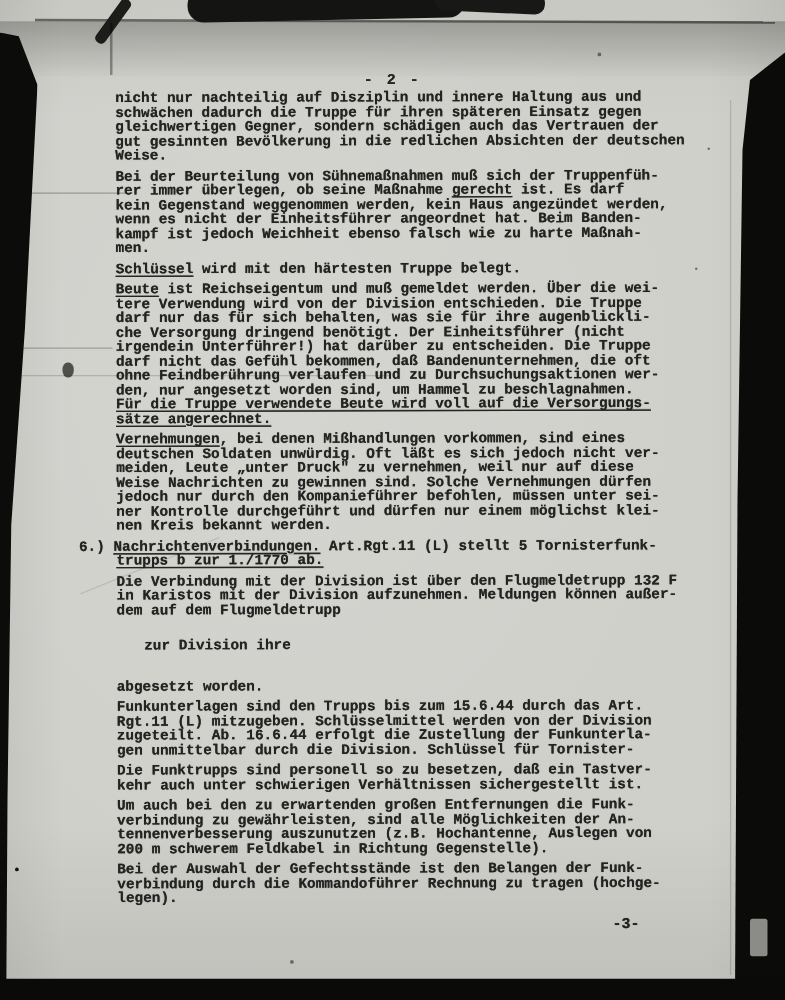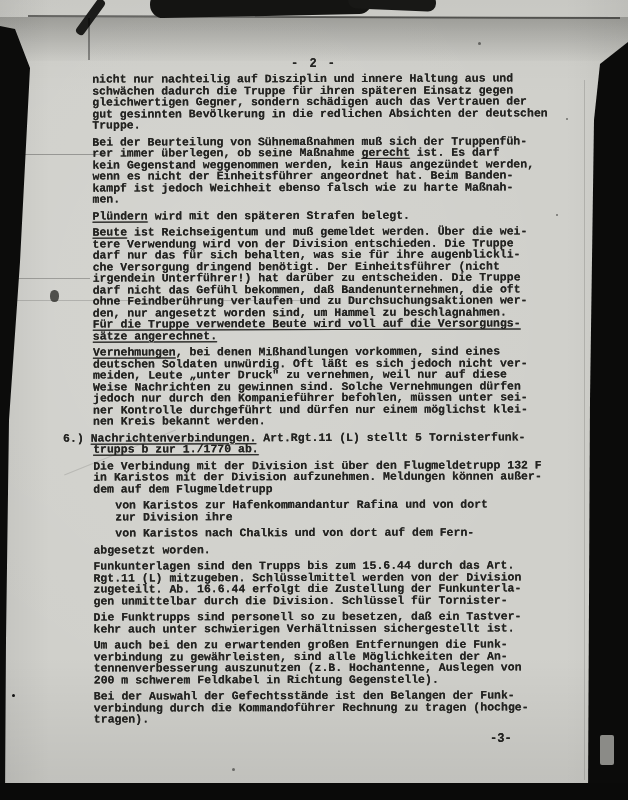--- a/index.html
+++ b/index.html
@@ -81,34 +81,34 @@
   <div class="ink-blot"></div>
   <div class="scratch"></div>
   <div class="speck s1"></div>
   <div class="speck s2"></div>
   <div class="speck s3"></div>
   <div class="speck s4"></div>
   <div class="speck s5"></div>
 
   <div class="page-number-top">- 2 -</div>
   <div id="text-col">
-      <div class="par body"><span>nicht nur nachteilig auf Disziplin und innere Haltung aus und</span><br><span>schwächen dadurch die Truppe für ihren späteren Einsatz gegen</span><br><span>gleichwertigen Gegner, sondern schädigen auch das Vertrauen der</span><br><span>gut gesinnten Bevölkerung in die redlichen Absichten der deutschen</span><br><span>Truppe.</span></div>
+      <div class="par body"><span>nicht nur nachteilig auf Disziplin und innere Haltung aus und</span><br><span>schwächen dadurch die Truppe für ihren späteren Einsatz gegen</span><br><span>gleichwertigen Gegner, sondern schädigen auch das Vertrauen der</span><br><span>gut gesinnten Bevölkerung in die redlichen Absichten der deutschen</span><br><span>Weise.</span></div>
       <div class="par body"><span>Bei der Beurteilung von Sühnemaßnahmen muß sich der Truppenfüh-</span><br><span>rer immer überlegen, ob seine Maßnahme </span><span class="u">gerecht</span><span> ist. Es darf</span><br><span>kein Gegenstand weggenommen werden, kein Haus angezündet werden,</span><br><span>wenn es nicht der Einheitsführer angeordnet hat. Beim Banden-</span><br><span>kampf ist jedoch Weichheit ebenso falsch wie zu harte Maßnah-</span><br><span>men.</span></div>
-      <div class="par body"><span class="u">Plündern</span><span> wird mit den späteren Strafen belegt.</span></div>
+      <div class="par body"><span class="u">Schlüssel</span><span> wird mit den härtesten Truppe belegt.</span></div>
       <div class="par body"><span class="u">Beute</span><span> ist Reichseigentum und muß gemeldet werden. Über die wei-</span><br><span>tere Verwendung wird von der Division entschieden. Die Truppe</span><br><span>darf nur das für sich behalten, was sie für ihre augenblickli-</span><br><span>che Versorgung dringend benötigt. Der Einheitsführer (nicht</span><br><span>irgendein Unterführer!) hat darüber zu entscheiden. Die Truppe</span><br><span>darf nicht das Gefühl bekommen, daß Bandenunternehmen, die oft</span><br><span>ohne Feindberührung verlaufen und zu Durchsuchungsaktionen wer-</span><br><span>den, nur angesetzt worden sind, um Hammel zu beschlagnahmen.</span><br><span class="u">Für die Truppe verwendete Beute wird voll auf die Versorgungs-</span><br><span class="u">sätze angerechnet.</span></div>
       <div class="par body"><span class="u">Vernehmungen</span><span>, bei denen Mißhandlungen vorkommen, sind eines</span><br><span>deutschen Soldaten unwürdig. Oft läßt es sich jedoch nicht ver-</span><br><span>meiden, Leute „unter Druck" zu vernehmen, weil nur auf diese</span><br><span>Weise Nachrichten zu gewinnen sind. Solche Vernehmungen dürfen</span><br><span>jedoch nur durch den Kompanieführer befohlen, müssen unter sei-</span><br><span>ner Kontrolle durchgeführt und dürfen nur einem möglichst klei-</span><br><span>nen Kreis bekannt werden.</span></div>
       <div class="par item"><span>6.) </span><span class="u">Nachrichtenverbindungen.</span><span> Art.Rgt.11 (L) stellt 5 Tornisterfunk-</span><br><span class="u">trupps b zur 1./1770 ab.</span></div>
       <div class="par body"><span>Die Verbindung mit der Division ist über den Flugmeldetrupp 132 F</span><br><span>in Karistos mit der Division aufzunehmen. Meldungen können außer-</span><br><span>dem auf dem Flugmeldetrupp</span></div>
-      <div class="par sub"><span>von Karistos zur Hafenkommandantur Rafina und von dort</span><br><span>zur Division ihre</span></div>
-      <div class="par sub"><span>von Karistos nach Chalkis und von dort auf dem Fern-</span><br></div>
+      <div class="par sub"><br><span>zur Division ihre</span></div>
+      <div class="par sub"><br></div>
       <div class="par body"><span>abgesetzt worden.</span></div>
       <div class="par body"><span>Funkunterlagen sind den Trupps bis zum 15.6.44 durch das Art.</span><br><span>Rgt.11 (L) mitzugeben. Schlüsselmittel werden von der Division</span><br><span>zugeteilt. Ab. 16.6.44 erfolgt die Zustellung der Funkunterla-</span><br><span>gen unmittelbar durch die Division. Schlüssel für Tornister-</span><br></div>
       <div class="par body"><span>Die Funktrupps sind personell so zu besetzen, daß ein Tastver-</span><br><span>kehr auch unter schwierigen Verhältnissen sichergestellt ist.</span></div>
       <div class="par body"><span>Um auch bei den zu erwartenden großen Entfernungen die Funk-</span><br><span>verbindung zu gewährleisten, sind alle Möglichkeiten der An-</span><br><span>tennenverbesserung auszunutzen (z.B. Hochantenne, Auslegen von</span><br><span>200 m schwerem Feldkabel in Richtung Gegenstelle).</span></div>
-      <div class="par body"><span>Bei der Auswahl der Gefechtsstände ist den Belangen der Funk-</span><br><span>verbindung durch die Kommandoführer Rechnung zu tragen (hochge-</span><br><span>tragen).</span></div>
+      <div class="par body"><span>Bei der Auswahl der Gefechtsstände ist den Belangen der Funk-</span><br><span>verbindung durch die Kommandoführer Rechnung zu tragen (hochge-</span><br><span>legen).</span></div>
     </div>
   <div class="page-number-bottom">-3-</div>
 
   <div class="film-left"></div>
   <div class="film-right"></div>
   <div class="film-bottom"></div>
   <div class="film-notch"></div>
 </div>
 
 </body></html>

